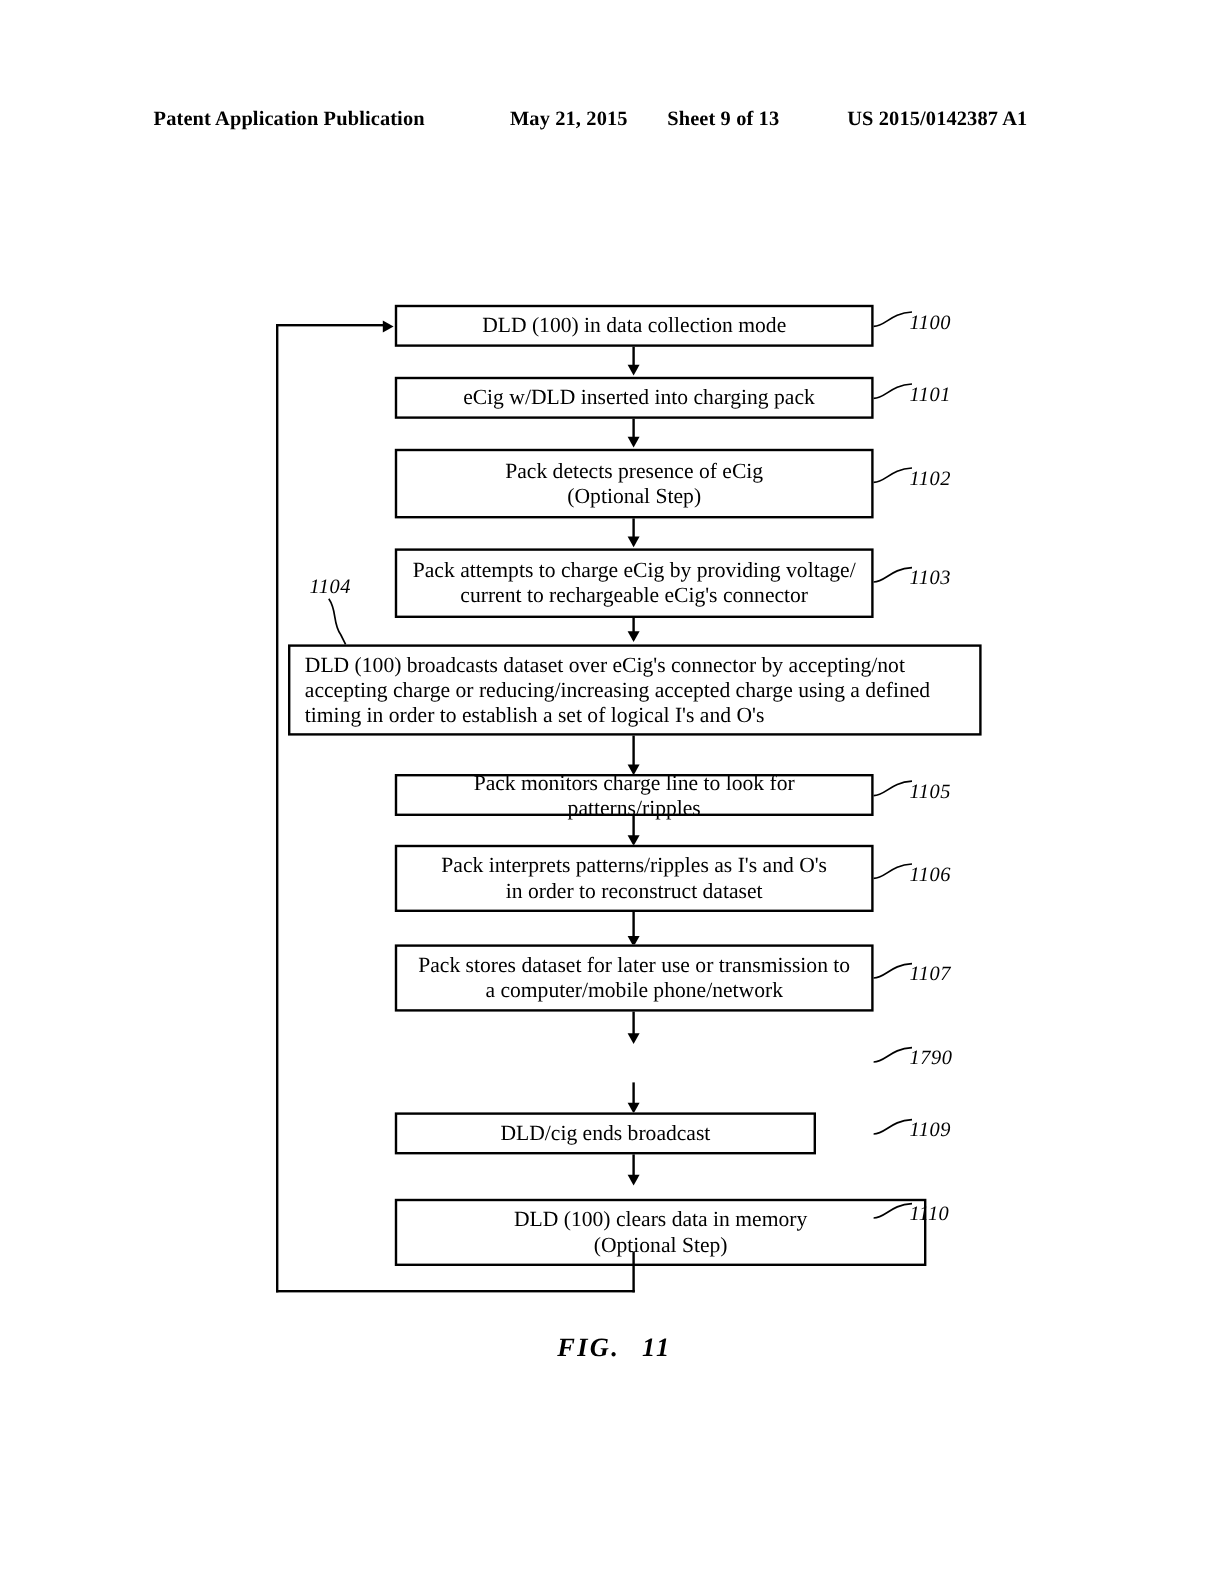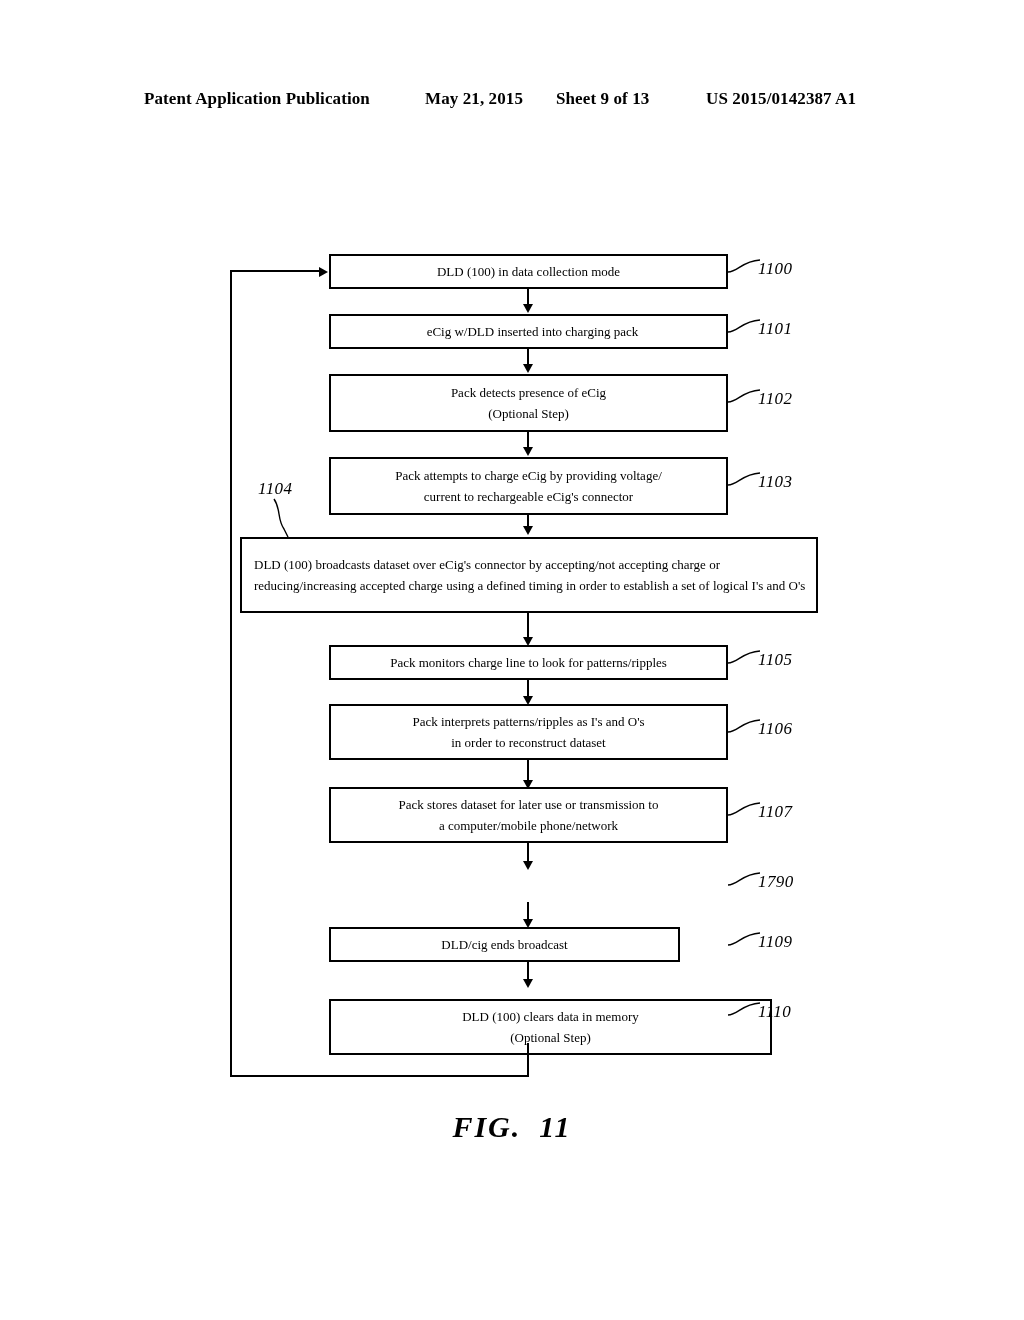--- a/index.html
+++ b/index.html
@@ -27,21 +27,21 @@
     font-weight: bold;
     font-size: 17px;
     letter-spacing: 0.1px;
     white-space: nowrap;
   }
   #page-header .hdr-cell {
     position: absolute;
     top: 0;
     line-height: 26px;
   }
-  #hdr-pub   { left: 144px; }
+  #hdr-pub   { left: 128px; }
   #hdr-date  { left: 425px; }
   #hdr-sheet { left: 556px; }
   #hdr-docnum{ left: 706px; }
 
   
   #figure {
     position: absolute;
     left: 0;
     top: 0;
     width: 1024px;
@@ -51,21 +51,21 @@
   
   .fc-box {
     position: absolute;
     box-sizing: border-box;
     border: 2px solid #000000;
     background: #ffffff;
     display: flex;
     align-items: center;
     justify-content: center;
     text-align: center;
-    font-size: 13px;
+    font-size: 18px;
     line-height: 21px;
     padding: 2px 8px;
   }
   .fc-box.wide-left {
     justify-content: flex-start;
     text-align: left;
     padding-left: 12px;
   }
   .fc-box .box-text {
     display: block;
@@ -117,21 +117,21 @@
 
   
   #fig-caption {
     position: absolute;
     left: 0;
     top: 1110px;
     width: 1024px;
     text-align: center;
     font-style: italic;
     font-weight: bold;
-    font-size: 30px;
+    font-size: 22px;
     letter-spacing: 2px;
   }
   #fig-caption .fig-word { margin-right: 18px; }
 </style>
 </head>
 <body>
 
 <div id="page-header">
   <span class="hdr-cell" id="hdr-pub">Patent Application Publication</span>
   <span class="hdr-cell" id="hdr-date">May 21, 2015</span>

